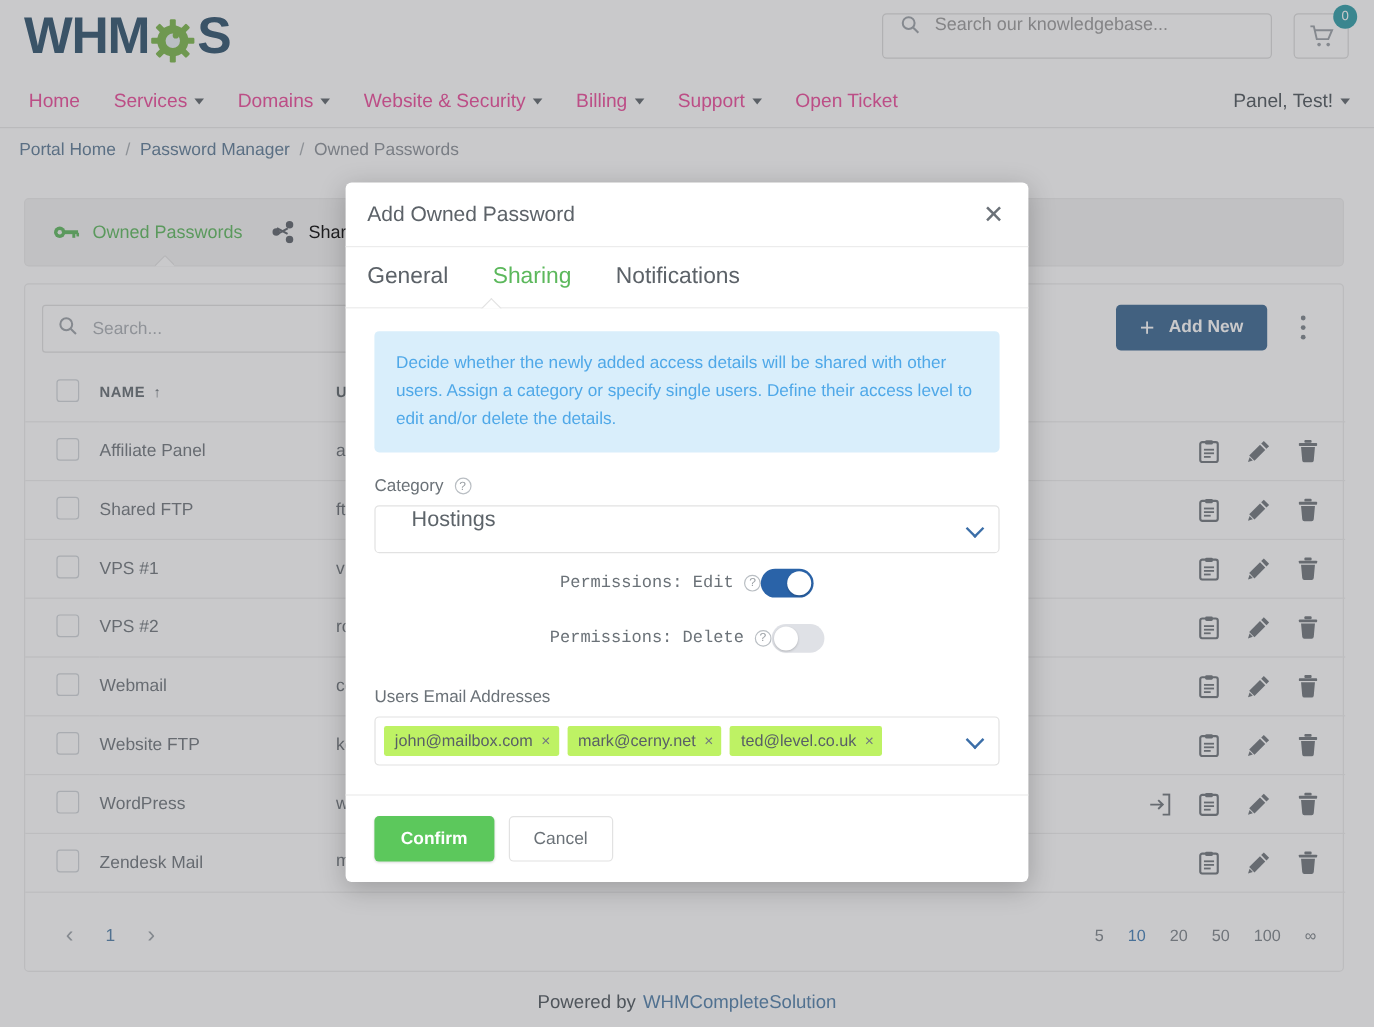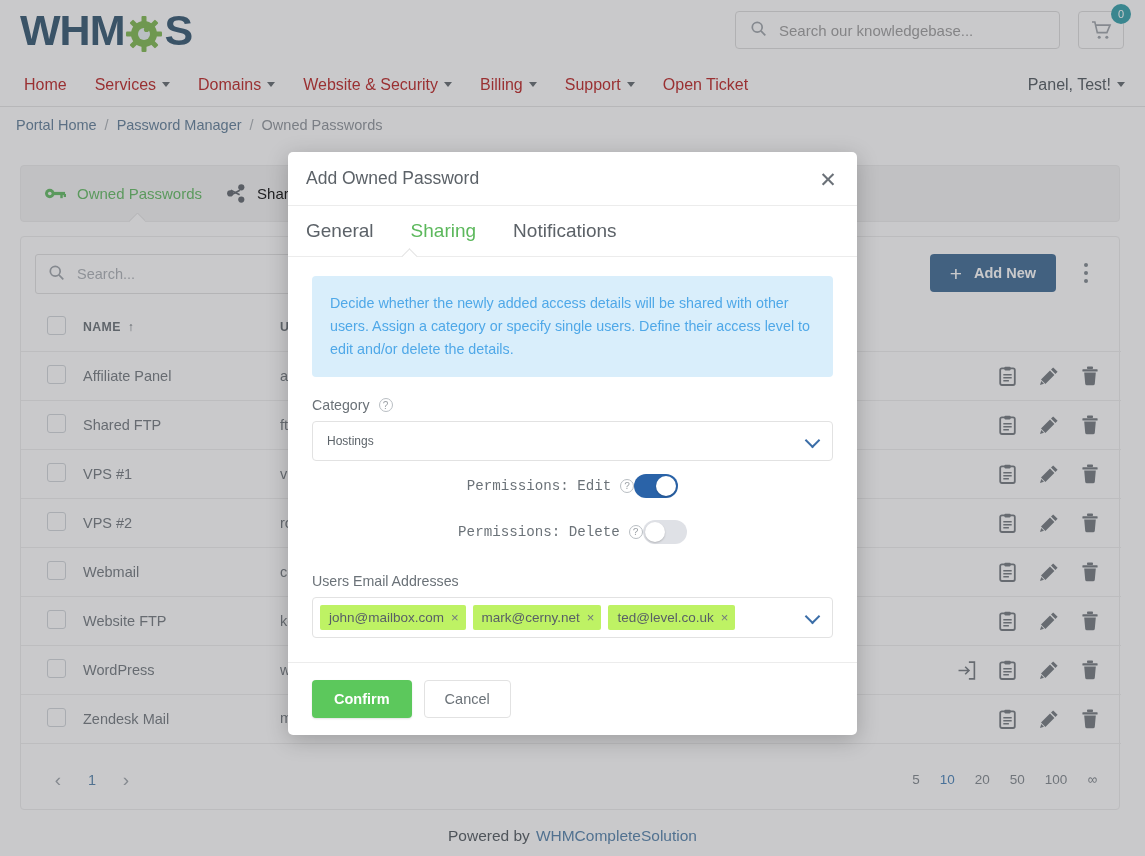--- a/index.html
+++ b/index.html
@@ -35,21 +35,21 @@
     display: flex; align-items: center;
   }
   .logo .gear { position: relative; width: 40px; height: 40px; display:inline-block; }
   .logo .gear svg { position: absolute; left: 0; top: 4px; }
 
   .kb-search {
     position: absolute; left: 735px; top: 11px;
     width: 325px; height: 38px;
     border: 1px solid #dcdcdc; border-radius: 4px;
     background: #fff;
-    display: flex; align-items: center;
+    display: flex; align-items: flex-start;
   }
   .kb-search .mag { margin-left: 14px; margin-right: 12px; color: #9aa0a6; }
   .kb-search input {
     border: none; outline: none; font-size: 15px; color: #555;
     font-family: "Liberation Sans", sans-serif; width: 260px; background: transparent;
   }
   .kb-search input::placeholder { color: #999; }
   .cart-btn {
     position: absolute; left: 1078px; top: 11px;
     width: 46px; height: 38px; border: 1px solid #dcdcdc; border-radius: 4px;
@@ -62,21 +62,21 @@
     font-size: 11px; display: flex; align-items: center; justify-content: center;
   }
 
   
   .navbar {
     position: absolute; top: 62px; left: 0; width: 1145px; height: 45px;
     background: #fff; border-bottom: 1px solid #e4e4e4;
   }
   .nav-items { position: absolute; left: 24px; top: 0; height: 45px; display: flex; align-items: center; }
   .nav-item {
-    font-size: 16px; color: #b91c1c; margin-right: 28px;
+    font-size: 16px; color: #ec4899; margin-right: 28px;
     display: flex; align-items: center; cursor: pointer;
   }
   .caret {
     display: inline-block; margin-left: 6px;
     border-left: 4px solid transparent; border-right: 4px solid transparent;
     border-top: 5px solid #5b6369;
   }
   .nav-user {
     position: absolute; right: 20px; top: 0; height: 45px;
     display: flex; align-items: center; font-size: 16px; color: #4a5258;
@@ -239,21 +239,21 @@
     font-size: 14.2px; color: #6b7278; margin-top: 20px; margin-bottom: 8px;
     display: flex; align-items: center;
   }
   .qmark {
     display: inline-flex; align-items: center; justify-content: center;
     width: 14px; height: 14px; border: 1px solid #b9bec3; border-radius: 50%;
     font-size: 10px; color: #9ba0a5; margin-left: 9px; cursor: pointer;
   }
   .select-box {
     position: relative; height: 40px; border: 1px solid #e2e2e2; border-radius: 4px;
-    display: flex; align-items: center; padding: 0 14px; font-size: 12px; color: #5d646a;
+    display: flex; align-items: flex-start; padding: 0 30px; font-size: 18px; color: #5d646a;
     background: #fff; cursor: pointer;
   }
   .chev {
     position: absolute; right: 14px; top: 13px; width: 11px; height: 11px;
     border-right: 2px solid #3b6ea8; border-bottom: 2px solid #3b6ea8;
     transform: rotate(45deg);
   }
   .perm-row {
     display: flex; align-items: center; justify-content: center;
     height: 42px; margin-top: 4px; font-family: Liberation Mono, monospace;

